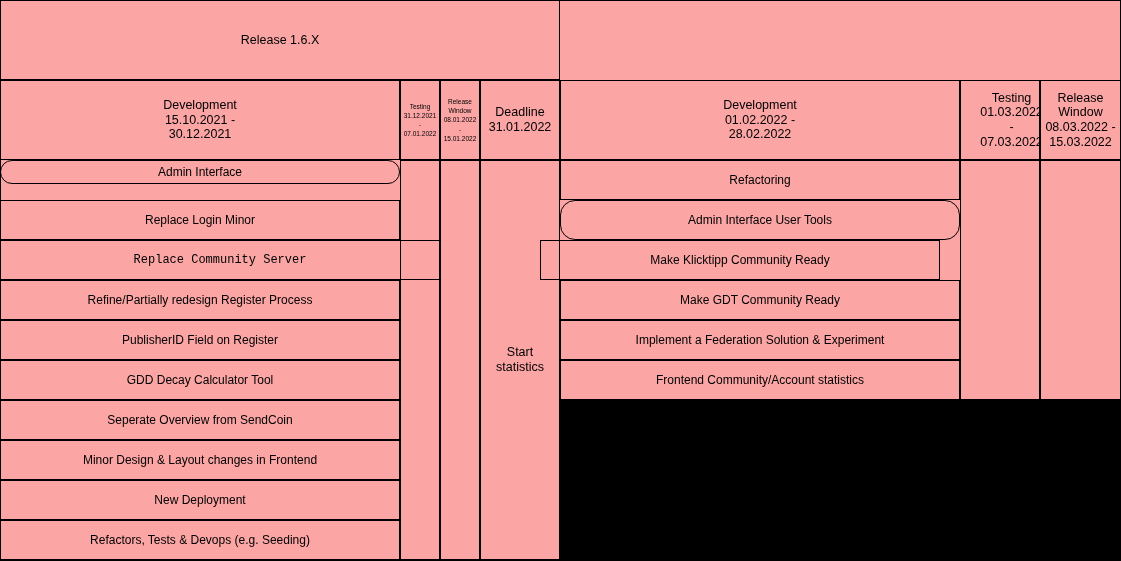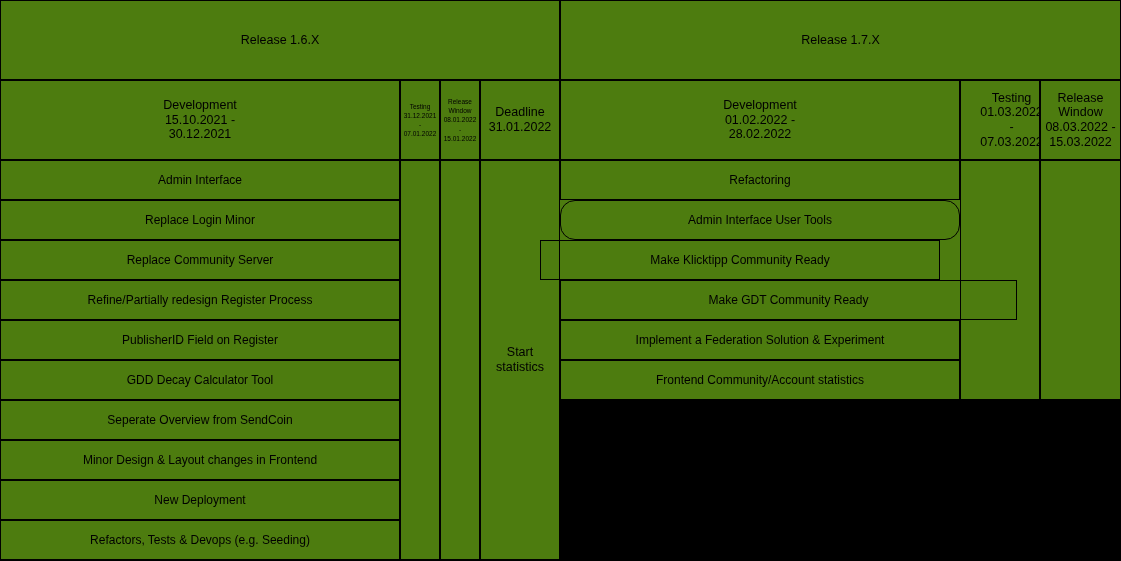--- a/index.html
+++ b/index.html
@@ -1,19 +1,19 @@
 <!DOCTYPE html>
 <html><head>
 <meta charset="utf-8">
 <style>
   html,body{margin:0;padding:0;background:#fff;}
   .canvas{
     position:relative;
     width:1121px;height:561px;
-    background:#4d7c0f;
+    background:#fca5a5;
     color:#000000;
     font-family:"Liberation Sans", sans-serif;
     box-shadow: inset 0 0 0 1px #000;
     overflow:hidden;
   }
   .cell{
     position:absolute;
     box-sizing:border-box;
     border:1px solid #000000;
     display:flex;
@@ -49,55 +49,54 @@
 
   <div class="cell small" style="left:440px;top:80px;width:40px;height:80px;">Release
 Window
 08.01.2022
 -
 15.01.2022</div>
 
   <div class="cell hdr" style="left:480px;top:80px;width:80px;height:80px;">Deadline
 31.01.2022</div>
 
-  <div class="cell task" style="left:0;top:160px;width:400px;height:40px;">Admin Interface</div>
+  <div class="cell task" style="left:0;top:160px;width:400px;height:24px;border-radius:18px;">Admin Interface</div>
   <div class="cell task" style="left:0;top:200px;width:400px;height:40px;">Replace Login Minor</div>
-  <div class="cell task" style="left:0;top:240px;width:400px;height:40px;">Replace Community Server</div>
+  <div class="cell task" style="left:0;top:240px;width:440px;height:40px;font-family:Liberation Mono, monospace;">Replace Community Server</div>
   <div class="cell task" style="left:0;top:280px;width:400px;height:40px;">Refine/Partially redesign Register Process</div>
   <div class="cell task" style="left:0;top:320px;width:400px;height:40px;">PublisherID Field on Register</div>
   <div class="cell task" style="left:0;top:360px;width:400px;height:40px;">GDD Decay Calculator Tool</div>
   <div class="cell task" style="left:0;top:400px;width:400px;height:40px;">Seperate Overview from SendCoin</div>
   <div class="cell task" style="left:0;top:440px;width:400px;height:40px;">Minor Design &amp; Layout changes in Frontend</div>
   <div class="cell task" style="left:0;top:480px;width:400px;height:40px;">New Deployment</div>
   <div class="cell task" style="left:0;top:520px;width:400px;height:40px;">Refactors, Tests &amp; Devops (e.g. Seeding)</div>
 
   <div class="cell" style="left:400px;top:160px;width:40px;height:400px;"></div>
   <div class="cell" style="left:440px;top:160px;width:40px;height:400px;"></div>
   <div class="cell note" style="left:480px;top:160px;width:80px;height:400px;">Start
 statistics</div>
 
-  <div class="cell title" style="left:560px;top:0;width:561px;height:80px;">Release 1.7.X</div>
 
   <div class="cell hdr" style="left:560px;top:80px;width:400px;height:80px;">Development
 01.02.2022 -
 28.02.2022</div>
 
   <div class="cell hdr" style="left:960px;top:80px;width:80px;height:80px;padding-left:23px;">Testing
 01.03.2022 -
 07.03.2022</div>
 
   <div class="cell hdr" style="left:1040px;top:80px;width:81px;height:80px;">Release
 Window
 08.03.2022 -
 15.03.2022</div>
 
   <div class="cell task" style="left:560px;top:160px;width:400px;height:40px;">Refactoring</div>
   <div class="cell task" style="left:560px;top:200px;width:400px;height:40px;border-radius:15px;">Admin Interface User Tools</div>
   <div class="cell task" style="left:540px;top:240px;width:400px;height:40px;">Make Klicktipp Community Ready</div>
-  <div class="cell task" style="left:560px;top:280px;width:457px;height:40px;">Make GDT Community Ready</div>
+  <div class="cell task" style="left:560px;top:280px;width:400px;height:40px;">Make GDT Community Ready</div>
   <div class="cell task" style="left:560px;top:320px;width:400px;height:40px;">Implement a Federation Solution &amp; Experiment</div>
   <div class="cell task" style="left:560px;top:360px;width:400px;height:40px;">Frontend Community/Account statistics</div>
 
   <div class="cell" style="left:960px;top:160px;width:80px;height:240px;"></div>
   <div class="cell" style="left:1040px;top:160px;width:81px;height:240px;"></div>
 
   <div class="cell redacted" style="left:560px;top:400px;width:561px;height:161px;"></div>
 
 </div>
 

